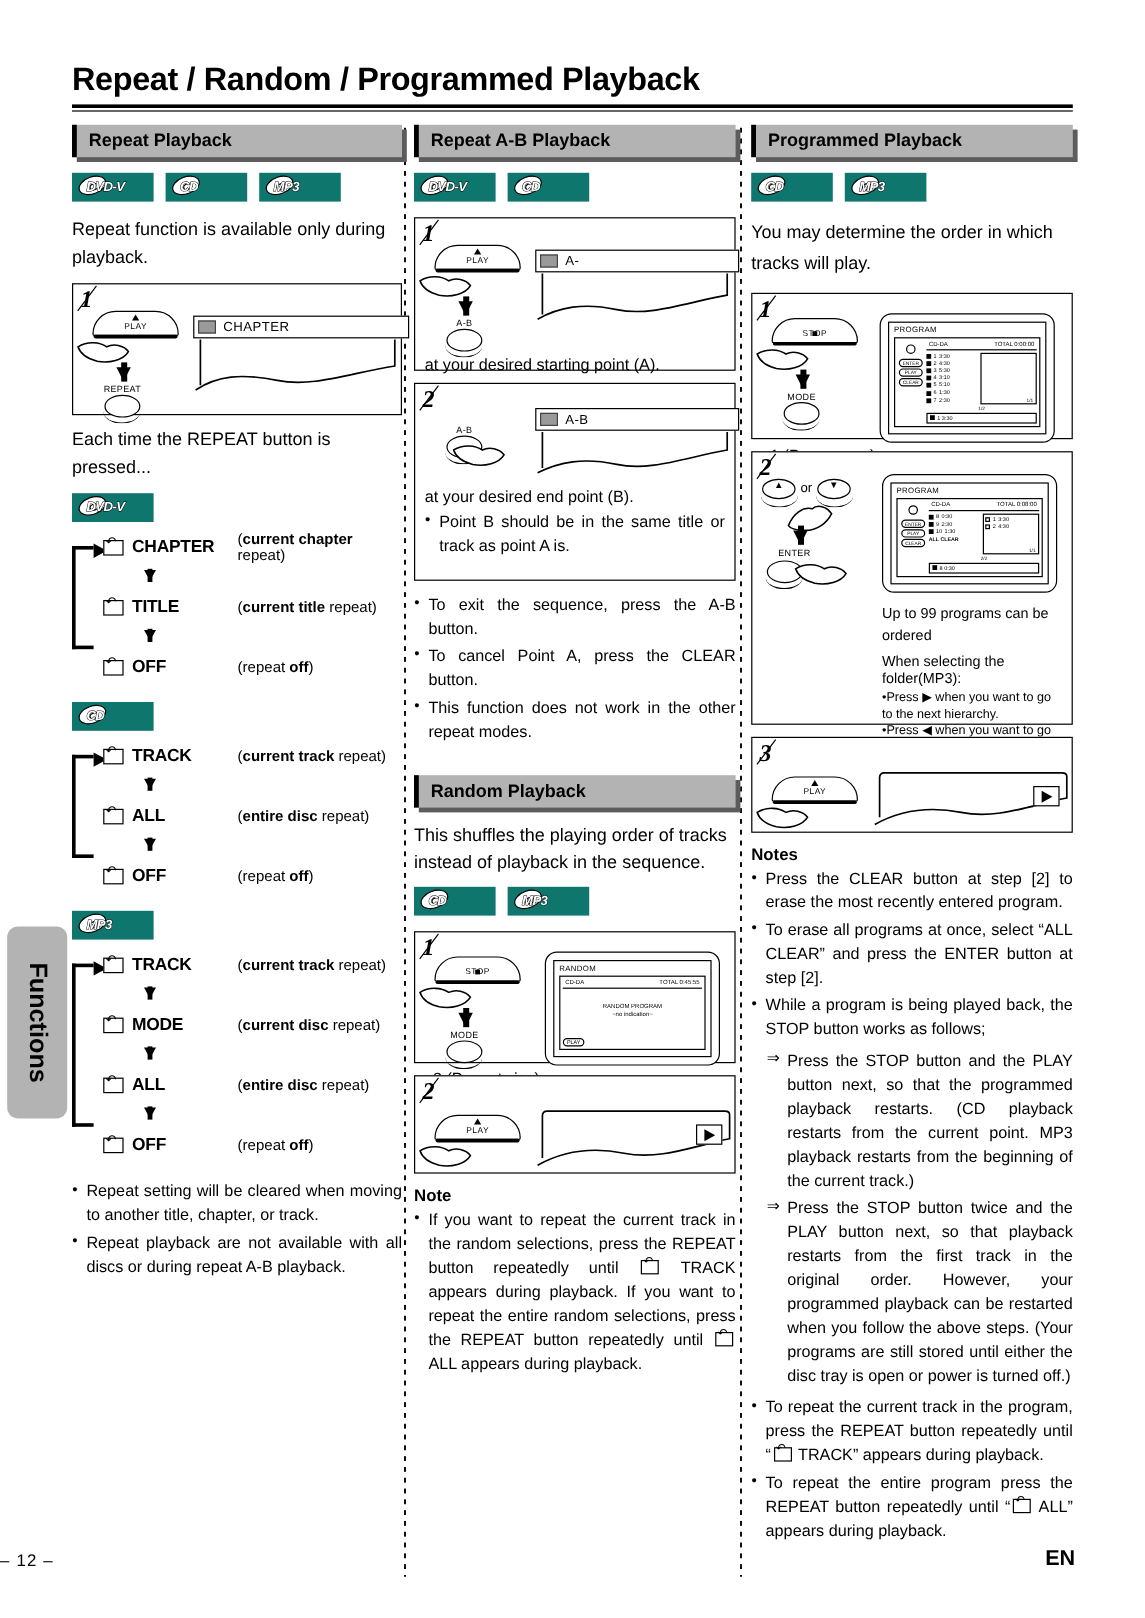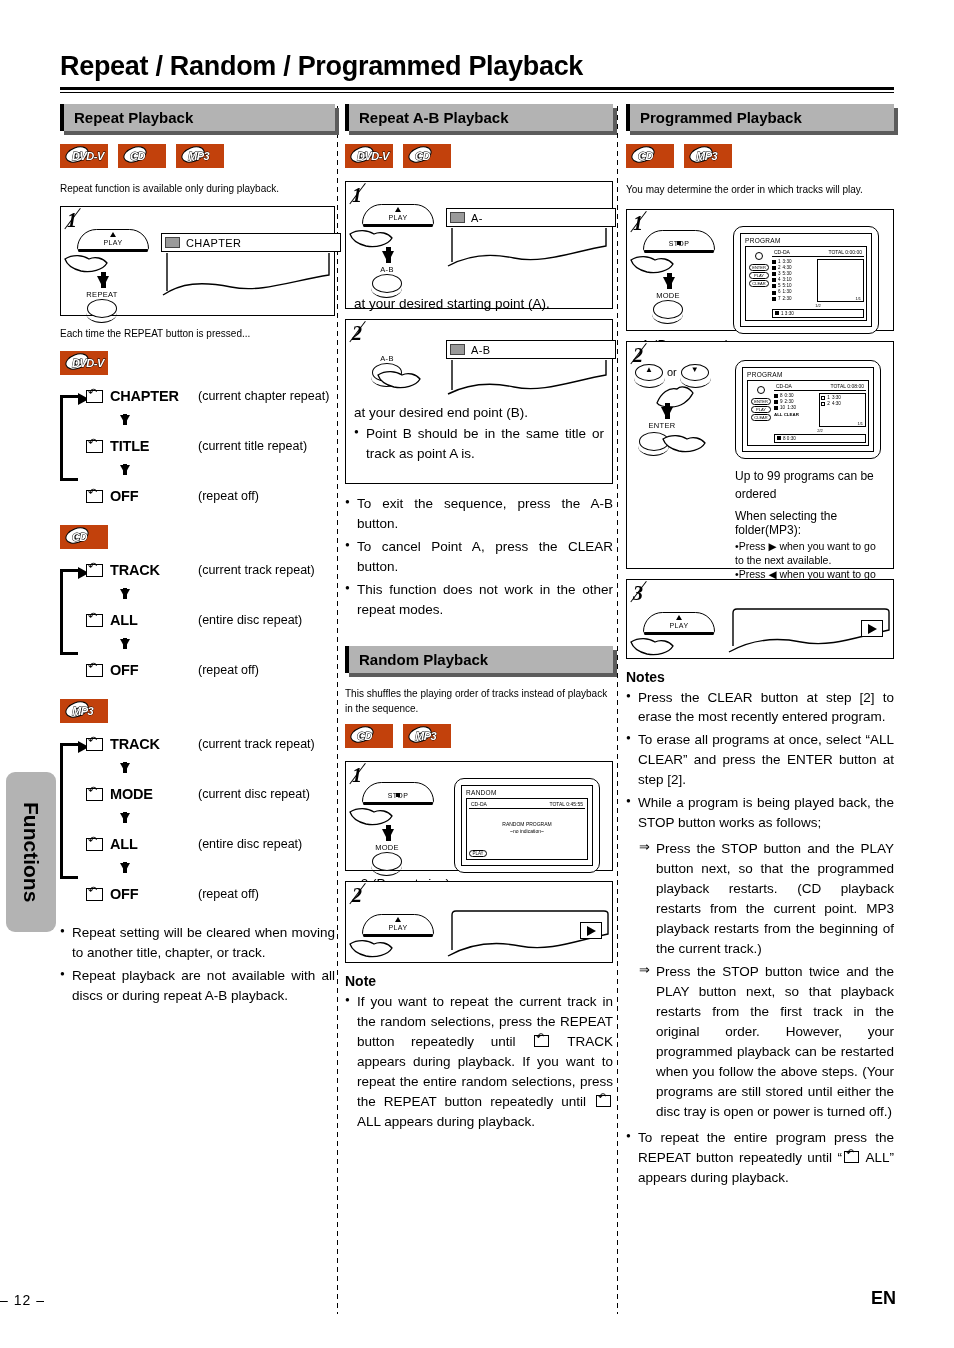--- a/index.html
+++ b/index.html
@@ -42,21 +42,21 @@
     position:relative; background:#b3b3b3; color:#000;
     font-size:15px; font-weight:bold; padding:5px 8px 5px 10px;
     border-left:4px solid #000;
     box-shadow:4px 4px 0 #5c5c5c;
     margin-bottom:13px;
   }
 
   
   .badges { display:flex; gap:10px; margin-bottom:13px; }
   .badge {
-    background:#c2410c; width:48px; height:24px;
+    background:#0f766e; width:68px; height:24px;
     position:relative; overflow:hidden;
   }
   .badge .disc {
     position:absolute; left:5px; top:3px; width:24px; height:15px;
     border:1.6px solid #000; border-radius:50%;
     transform:rotate(-20deg); background:#fff;
   }
   .badge .disc::after{
     content:""; position:absolute; left:8px; top:5px;
     width:6px; height:4px; border:1.3px solid #000; border-radius:50%;
@@ -64,21 +64,21 @@
   .badge .lbl {
     position:absolute; left:12px; top:6px; width:56px;
     font-size:11px; font-weight:bold; font-style:italic;
     letter-spacing:-0.5px;
     color:#fff;
     -webkit-text-stroke:0.8px #000;
     paint-order: stroke fill;
   }
 
   
-  .para { font-size:10px; line-height:1.5; margin-bottom:10px; }
+  .para { font-size:15px; line-height:1.5; margin-bottom:10px; }
   .para.loose { line-height:1.75; }
 
   
   ul.blist { list-style:none; margin:0 0 6px 0; padding:0; }
   ul.blist > li {
     position:relative; padding-left:12px; font-size:13.5px;
     line-height:1.48; margin-bottom:3px; text-align:justify;
   }
   ul.blist > li::before {
     content:"\25CF"; position:absolute; left:0; top:0; font-size:8px; line-height:1.9;
@@ -177,21 +177,21 @@
   .flowitem { display:flex; align-items:center; height:30px; position:relative; }
   .rptbox {
     width:17px;height:13px;border:1.4px solid #000;position:relative;flex:none;
     margin-right:7px; background:#fff;
   }
   .rptbox::after{
     content:"\21B6"; position:absolute; left:1px; top:-4px; font-size:11px; line-height:1;
   }
   .flowname { font-size:14.5px; font-weight:bold; width:88px; flex:none; letter-spacing:-0.2px;}
   .flowdesc { font-size:12.5px; }
-  .flowdesc b { font-weight:normal; }
+  .flowdesc b { font-weight:bold; }
   .vconn {
     position:absolute; left:34px; width:0;height:0;
     border-left:5px solid transparent;border-right:5px solid transparent;
     border-top:9px solid #000;
   }
   .vconn::before{
     content:""; position:absolute; left:-2px; top:-10px; width:4px;height:11px;background:#000;
   }
   .loop {
     position:absolute; left:0; width:18px;
@@ -791,21 +791,21 @@
                 <div style="border:1px solid #000;font-size:4.6px;padding:1px 2px;margin-top:1px;display:flex;gap:2px;align-items:center;">
                   <span class="tv-chk"></span>
                   <span>8  0:30</span>
                 </div>
               </div>
             </div>
           </div>
         </div>
         <div class="para" style="font-size:12px;margin:8px 0 6px 0;">Up to 99 programs can be ordered</div>
         <div style="font-size:12px;margin-bottom:2px;">When selecting the folder(MP3):</div>
-        <div class="mini">•<span>Press ▶ when you want to go to the next available.</span></div>
+        <div class="mini">•<span>Press ▶ when you want to go to the next hierarchy.</span></div>
         <div class="mini">•<span>Press ◀ when you want to go back to the previous hierarchy.</span></div>
       </div>
     </div>
   </div>
 
   <div class="stepbox" style="height:80px;">
     <div class="stepnum">3</div>
     <div class="keyrow" style="margin-top:22px;">
       <div class="keycol">
         <div class="key-play">
@@ -831,20 +831,21 @@
   <ul class="blist">
     <li>Press the CLEAR button at step [2] to erase the most recently entered program.</li>
     <li>To erase all programs at once, select “ALL CLEAR” and press the ENTER button at step [2].</li>
     <li>While a program is being played back, the STOP button works as follows;</li>
   </ul>
   <ul class="blist arrow">
     <li>Press the STOP button and the PLAY button next, so that the programmed playback restarts. (CD playback restarts from the current point. MP3 playback restarts from the beginning of the current track.)</li>
     <li>Press the STOP button twice and the PLAY button next, so that playback restarts from the first track in the original order. However, your programmed playback can be restarted when you follow the above steps. (Your programs are still stored until either the disc tray is open or power is turned off.)</li>
   </ul>
   <ul class="blist">
+    <li><span id="prog-tail-0">To repeat the current track in the program, press the REPEAT button repeatedly until “<span class="inlinerpt"></span> TRACK” appears during playback.</span></li>
     <li><span id="prog-tail-1">To repeat the entire program press the REPEAT button repeatedly until “<span class="inlinerpt"></span> ALL” appears during playback.</span></li>
   </ul>
 </div>
 
 <div id="sidetab">
   <span>Functions</span>
 </div>
 <div id="pagenum">– 12 –</div>
 <div id="enmark">EN</div>
 

